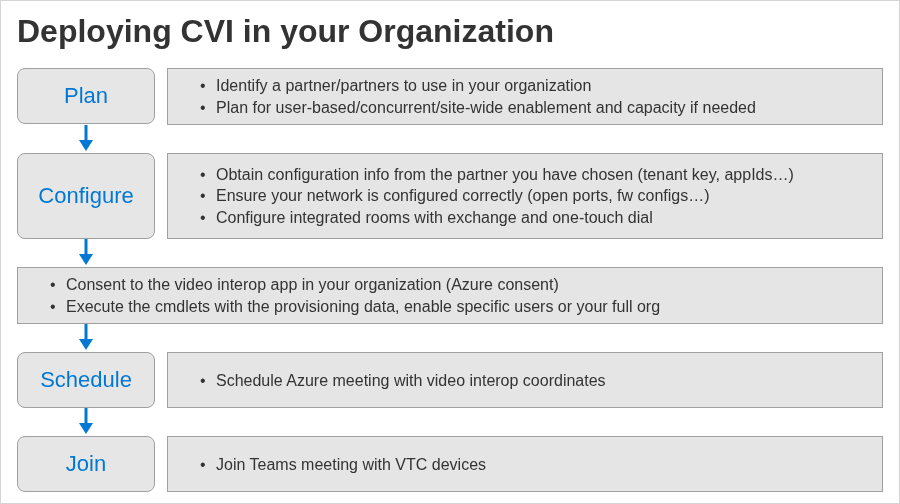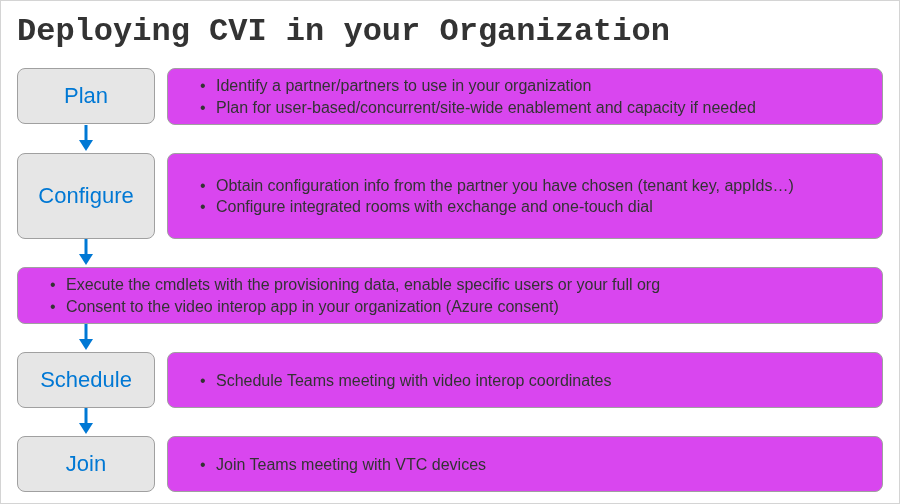--- a/index.html
+++ b/index.html
@@ -15,21 +15,20 @@
       border: 1px solid #d4d4d4;
       padding: 8px 16px;
       overflow: hidden;
     }
     .title {
       font-size: 32px;
       font-weight: 600;
       color: #333;
       margin-bottom: 18px;
       margin-top: 4px;
-      font-family: Liberation Mono, monospace;
     }
     .diagram {
       display: flex;
       flex-direction: column;
       gap: 0;
     }
     .row {
       display: flex;
       align-items: stretch;
       gap: 12px;
@@ -44,23 +43,23 @@
       justify-content: center;
       color: #0078d4;
       font-size: 22px;
       font-weight: 400;
       padding: 8px 0;
     }
     .step-box.tall1 { height: 56px; }
     .step-box.tall2 { height: 86px; }
     .details-box {
       flex: 1;
-      background: #d946ef;
+      background: #e5e5e5;
       border: 1px solid #a0a0a0;
-      border-radius: 8px;
+      border-radius: 0;
       padding: 6px 14px 6px 14px;
       display: flex;
       align-items: center;
     }
     .details-box ul {
       list-style: none;
       padding-left: 18px;
     }
     .details-box li {
       position: relative;
@@ -124,59 +123,60 @@
     <div class="spacer-right"></div>
   </div>
 
   <div class="row">
     <div class="step-box tall2">
       <span>Configure</span>
     </div>
     <div class="details-box">
       <ul>
         <li>Obtain configuration info from the partner you have chosen (tenant key, appIds…)</li>
+        <li>Ensure your network is configured correctly (open ports, fw configs…)</li>
         <li>Configure integrated rooms with exchange and one-touch dial</li>
       </ul>
     </div>
   </div>
   <div class="spacer-row">
     <div class="arrow-gap">
       <svg class="arrow" viewBox="0 0 18 26">
         <line x1="9" y1="0" x2="9" y2="17" stroke="#0078d4" stroke-width="3"></line>
         <polygon points="2,15 16,15 9,26" fill="#0078d4"></polygon>
       </svg>
     </div>
     <div class="spacer-right"></div>
   </div>
 
   <div class="row">
     <div class="details-box">
       <ul>
+        <li>Consent to the video interop app in your organization (Azure consent)</li>
         <li>Execute the cmdlets with the provisioning data, enable specific users or your full org</li>
-        <li>Consent to the video interop app in your organization (Azure consent)</li>
       </ul>
     </div>
   </div>
   <div class="spacer-row">
     <div class="arrow-gap">
       <svg class="arrow" viewBox="0 0 18 26">
         <line x1="9" y1="0" x2="9" y2="17" stroke="#0078d4" stroke-width="3"></line>
         <polygon points="2,15 16,15 9,26" fill="#0078d4"></polygon>
       </svg>
     </div>
     <div class="spacer-right"></div>
   </div>
 
   <div class="row">
     <div class="step-box tall1">
       <span>Schedule</span>
     </div>
     <div class="details-box">
       <ul>
-        <li>Schedule Teams meeting with video interop coordinates</li>
+        <li>Schedule Azure meeting with video interop coordinates</li>
       </ul>
     </div>
   </div>
   <div class="spacer-row">
     <div class="arrow-gap">
       <svg class="arrow" viewBox="0 0 18 26">
         <line x1="9" y1="0" x2="9" y2="17" stroke="#0078d4" stroke-width="3"></line>
         <polygon points="2,15 16,15 9,26" fill="#0078d4"></polygon>
       </svg>
     </div>

